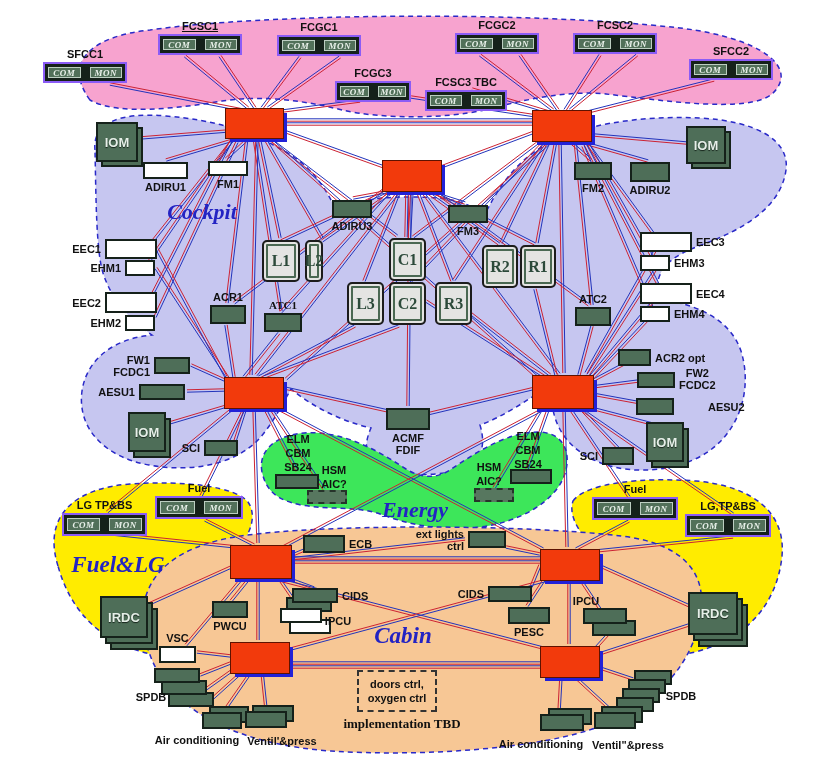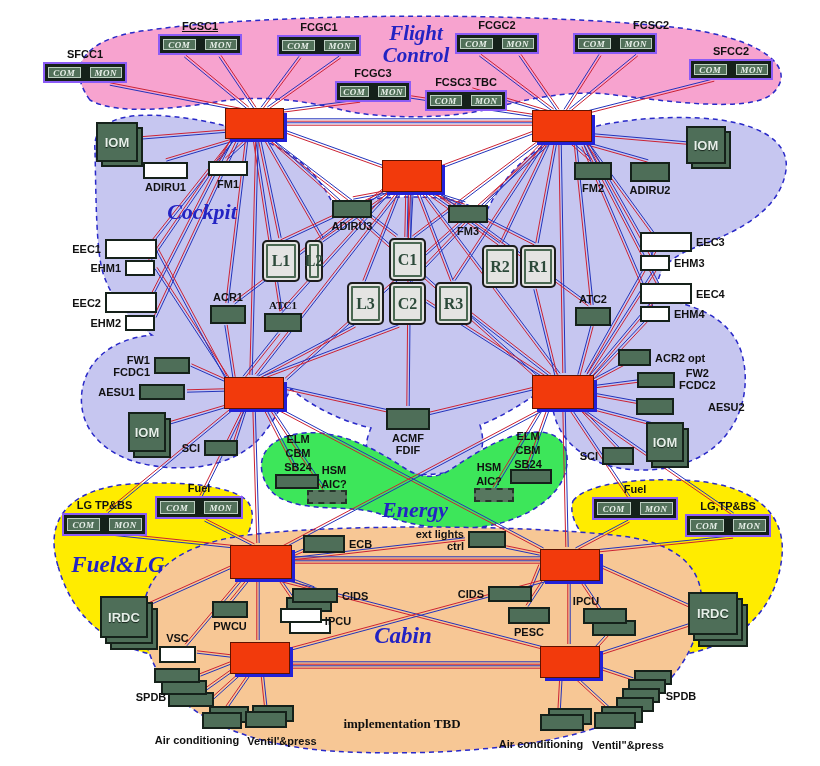--- a/index.html
+++ b/index.html
@@ -306,22 +306,20 @@
       <line x1="596.6205266807798" y1="668.1384199576606" x2="632.6205266807798" y2="680.1384199576606" stroke="#cc2233" stroke-width="1"></line>
       <line x1="562.1981524238465" y1="676.066564023547" x2="560.1981524238465" y2="712.066564023547" stroke="#2233bb" stroke-width="1"></line>
       <line x1="559.8018475761535" y1="675.933435976453" x2="557.8018475761535" y2="711.933435976453" stroke="#cc2233" stroke-width="1"></line>
       <line x1="574.8119503472113" y1="675.1164069750936" x2="611.8119503472113" y2="709.1164069750936" stroke="#2233bb" stroke-width="1"></line>
       <line x1="573.1880496527887" y1="676.8835930249064" x2="610.1880496527887" y2="710.8835930249064" stroke="#cc2233" stroke-width="1"></line>
       <line x1="583.1080470245034" y1="660.1972423220531" x2="610.1080470245034" y2="630.1972423220531" stroke="#2233bb" stroke-width="1"></line>
       <line x1="584.8919529754966" y1="661.8027576779469" x2="611.8919529754966" y2="631.8027576779469" stroke="#cc2233" stroke-width="1"></line>
       <line x1="595.6306156575024" y1="653.8582665777348" x2="697.6306156575024" y2="620.8582665777348" stroke="#2233bb" stroke-width="1"></line>
       <line x1="596.3693843424976" y1="656.1417334222652" x2="698.3693843424976" y2="623.1417334222652" stroke="#cc2233" stroke-width="1"></line>
     </svg>
-    <div class="rtitle" style="font-size: 21px; left: 416px; top: 22px; transform: translateX(-50%);">Flight
-Control</div>
     <div class="rtitle" style="font-size: 22px; left: 202px; top: 200px; transform: translateX(-50%);">Cockpit</div>
     <div class="rtitle" style="font-size: 22px; left: 415px; top: 498px; transform: translateX(-50%);">Energy</div>
     <div class="rtitle" style="font-size: 23px; left: 118px; top: 553px; transform: translateX(-50%);">Fuel&amp;LG</div>
     <div class="rtitle" style="font-size: 23px; left: 403px; top: 624px; transform: translateX(-50%);">Cabin</div>
     <div class="node combox" style="left: 43px; top: 62px; width: 84px; height: 21px;">
       <div class="cell">COM</div>
       <div class="cell">MON</div>
     </div>
     <div class="lbl" style="left: 85px; top: 48px; transform: translateX(-50%);">SFCC1</div>
     <div class="node combox" style="left: 158px; top: 34px; width: 84px; height: 21px;">
@@ -346,21 +344,21 @@
     <div class="lbl" style="left: 466px; top: 76px; transform: translateX(-50%); text-align: right;">FCSC3 TBC</div>
     <div class="node combox" style="left: 455px; top: 33px; width: 84px; height: 21px;">
       <div class="cell">COM</div>
       <div class="cell">MON</div>
     </div>
     <div class="lbl" style="left: 497px; top: 19px; transform: translateX(-50%);">FCGC2</div>
     <div class="node combox" style="left: 573px; top: 33px; width: 84px; height: 21px;">
       <div class="cell">COM</div>
       <div class="cell">MON</div>
     </div>
-    <div class="lbl" style="left: 615px; top: 19px; transform: translateX(-50%); margin-left: 36px;">FCSC2</div>
+    <div class="lbl" style="left: 615px; top: 19px; transform: translateX(-50%);">FCSC2</div>
     <div class="node combox" style="left: 689px; top: 59px; width: 84px; height: 21px;">
       <div class="cell">COM</div>
       <div class="cell">MON</div>
     </div>
     <div class="lbl" style="left: 731px; top: 45px; transform: translateX(-50%);">SFCC2</div>
     <div class="node gbox" style="left: 101px; top: 127px; width: 42px; height: 40px;"></div>
     <div class="node gbox stackfront" style="left: 96px; top: 122px; width: 42px; height: 40px;">IOM</div>
     <div class="node wbox" style="left: 143px; top: 162px; width: 45px; height: 17px;"></div>
     <div class="lbl" style="left: 165.5px; top: 181px; transform: translateX(-50%);">ADIRU1</div>
     <div class="node wbox" style="left: 208px; top: 161px; width: 40px; height: 15px;"></div>
@@ -504,20 +502,22 @@
     <div class="node gbox" style="left: 628px; top: 679px; width: 38px; height: 15px;"></div>
     <div class="node gbox" style="left: 622px; top: 688px; width: 38px; height: 15px;"></div>
     <div class="node gbox" style="left: 616px; top: 697px; width: 38px; height: 15px;"></div>
     <div class="lbl" style="left: 681px; top: 696px; transform: translate(-50%, -50%); white-space: nowrap;">SPDB</div>
     <div class="node gbox" style="left: 548px; top: 708px; width: 44px; height: 17px;"></div>
     <div class="node gbox" style="left: 540px; top: 714px; width: 44px; height: 17px;"></div>
     <div class="lbl" style="left: 541px; top: 744px; transform: translate(-50%, -50%); white-space: nowrap;">Air conditioning</div>
     <div class="node gbox" style="left: 601px; top: 706px; width: 42px; height: 17px;"></div>
     <div class="node gbox" style="left: 594px; top: 712px; width: 42px; height: 17px;"></div>
     <div class="lbl" style="left: 628px; top: 745px; transform: translate(-50%, -50%); white-space: nowrap;">Ventil"&amp;press</div>
+    <div class="dashtext" style="left: 357px; top: 670px; width: 80px; height: 42px;">doors ctrl,
+oxygen ctrl</div>
     <div class="lbl serifnote" style="font-size: 13px; line-height: 14px; left: 402px; top: 724px; transform: translate(-50%, -50%);">implementation TBD</div>
     <div class="switch-shadow" style="left: 230px; top: 113px; width: 57px; height: 29px;"></div>
     <div class="switch" style="left: 225px; top: 108px; width: 57px; height: 29px;"></div>
     <div class="switch-shadow" style="left: 537px; top: 115px; width: 58px; height: 30px;"></div>
     <div class="switch" style="left: 532px; top: 110px; width: 58px; height: 30px;"></div>
     <div class="switch-shadow" style="left: 387px; top: 165px; width: 58px; height: 30px;"></div>
     <div class="switch" style="left: 382px; top: 160px; width: 58px; height: 30px;"></div>
     <div class="switch-shadow" style="left: 229px; top: 382px; width: 58px; height: 30px;"></div>
     <div class="switch" style="left: 224px; top: 377px; width: 58px; height: 30px;"></div>
     <div class="switch-shadow" style="left: 537px; top: 380px; width: 60px; height: 32px;"></div>

